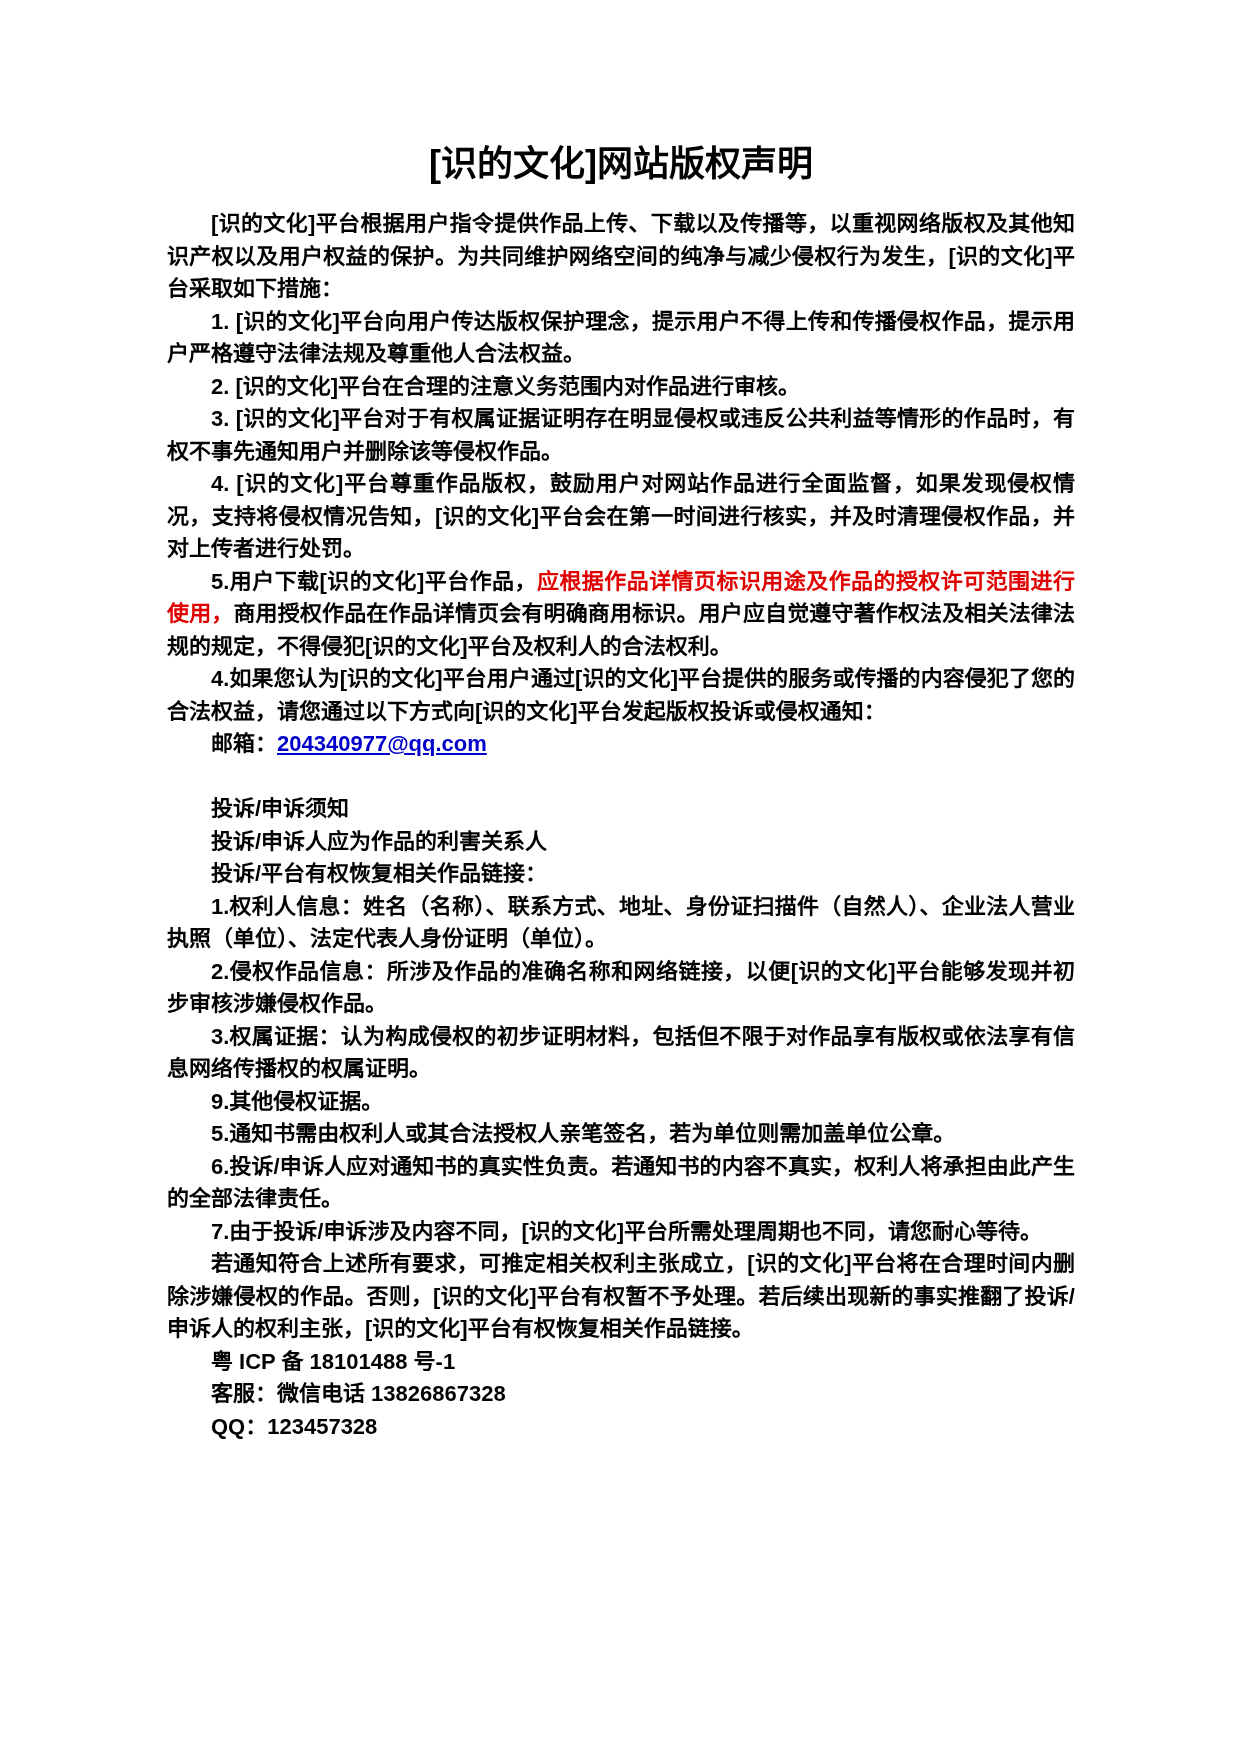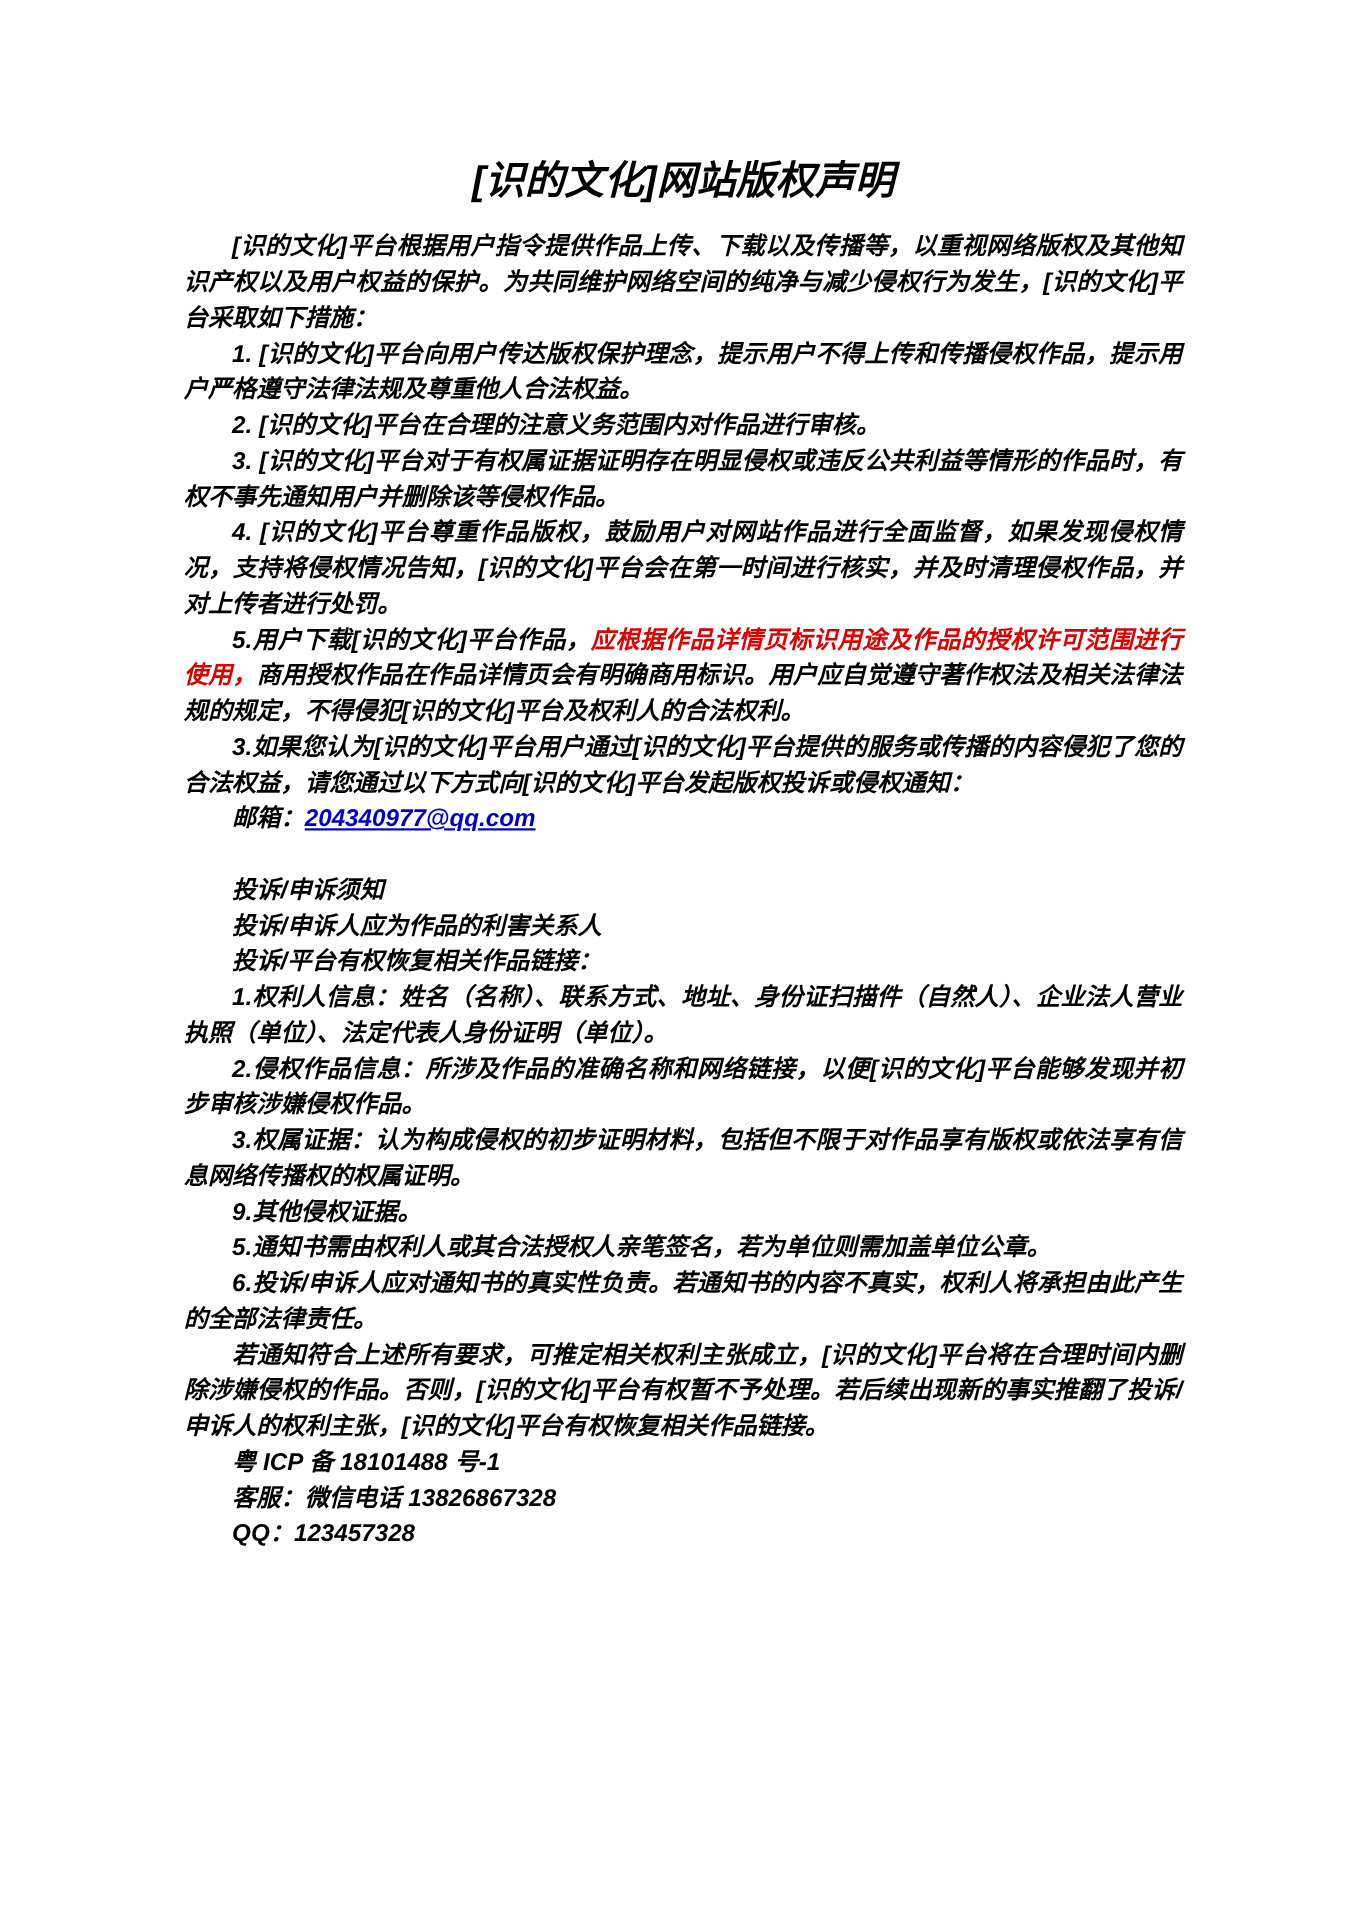--- a/index.html
+++ b/index.html
@@ -13,21 +13,20 @@
   body {
     background: var(--bg);
     font-family: "Liberation Sans", "DejaVu Sans", sans-serif;
   }
   .page {
     position: relative;
     width: 1240px;
     height: 1754px;
     background: var(--bg);
     overflow: hidden;
-    font-style: italic;
   }
   .content {
     position: absolute;
     left: 167px;
     top: 140px;
     width: 908px;
   }
   .title {
     font-size: 36px;
     font-weight: bold;
@@ -66,31 +65,32 @@
 <div class="page">
   <div class="content">
     <h1 class="title">[识的文化]网站版权声明</h1>
     <div class="doc-body" id="doc-body">
         <p><span>[识的文化]平台根据用户指令提供作品上传、下载以及传播等，以重视网络版权及其他知识产权以及用户权益的保护。为共同维护网络空间的纯净与减少侵权行为发生，[识的文化]平台采取如下措施：</span></p>
         <p><span>1. [识的文化]平台向用户传达版权保护理念，提示用户不得上传和传播侵权作品，提示用户严格遵守法律法规及尊重他人合法权益。</span></p>
         <p><span>2. [识的文化]平台在合理的注意义务范围内对作品进行审核。</span></p>
         <p><span>3. [识的文化]平台对于有权属证据证明存在明显侵权或违反公共利益等情形的作品时，有权不事先通知用户并删除该等侵权作品。</span></p>
         <p><span>4. [识的文化]平台尊重作品版权，鼓励用户对网站作品进行全面监督，如果发现侵权情况，支持将侵权情况告知，[识的文化]平台会在第一时间进行核实，并及时清理侵权作品，并对上传者进行处罚。</span></p>
         <p><span>5.用户下载[识的文化]平台作品，</span><span class="red">应根据作品详情页标识用途及作品的授权许可范围进行使用，</span><span>商用授权作品在作品详情页会有明确商用标识。用户应自觉遵守著作权法及相关法律法规的规定，不得侵犯[识的文化]平台及权利人的合法权利。</span></p>
-        <p><span>3.如果您认为[识的文化]平台用户通过[识的文化]平台提供的服务或传播的内容侵犯了您的合法权益，请您通过以下方式向[识的文化]平台发起版权投诉或侵权通知：</span></p>
+        <p><span>4.如果您认为[识的文化]平台用户通过[识的文化]平台提供的服务或传播的内容侵犯了您的合法权益，请您通过以下方式向[识的文化]平台发起版权投诉或侵权通知：</span></p>
         <p><span>邮箱：</span><a href="#">204340977@qq.com</a></p>
         <p class="blank">&nbsp;</p>
         <p><span>投诉/申诉须知</span></p>
         <p><span>投诉/申诉人应为作品的利害关系人</span></p>
         <p><span>投诉/平台有权恢复相关作品链接：</span></p>
         <p><span>1.权利人信息：姓名（名称）、联系方式、地址、身份证扫描件（自然人）、企业法人营业执照（单位）、法定代表人身份证明（单位）。</span></p>
         <p><span>2.侵权作品信息：所涉及作品的准确名称和网络链接，以便[识的文化]平台能够发现并初步审核涉嫌侵权作品。</span></p>
         <p><span>3.权属证据：认为构成侵权的初步证明材料，包括但不限于对作品享有版权或依法享有信息网络传播权的权属证明。</span></p>
         <p><span>9.其他侵权证据。</span></p>
         <p><span>5.通知书需由权利人或其合法授权人亲笔签名，若为单位则需加盖单位公章。</span></p>
         <p><span>6.投诉/申诉人应对通知书的真实性负责。若通知书的内容不真实，权利人将承担由此产生的全部法律责任。</span></p>
+        <p><span>7.由于投诉/申诉涉及内容不同，[识的文化]平台所需处理周期也不同，请您耐心等待。</span></p>
         <p><span>若通知符合上述所有要求，可推定相关权利主张成立，[识的文化]平台将在合理时间内删除涉嫌侵权的作品。否则，[识的文化]平台有权暂不予处理。若后续出现新的事实推翻了投诉/申诉人的权利主张，[识的文化]平台有权恢复相关作品链接。</span></p>
         <p><span>粤 ICP 备 18101488 号-1</span></p>
         <p><span>客服：微信电话 13826867328</span></p>
         <p><span>QQ：123457328</span></p>
       </div>
   </div>
 </div>
 
 </body></html>

